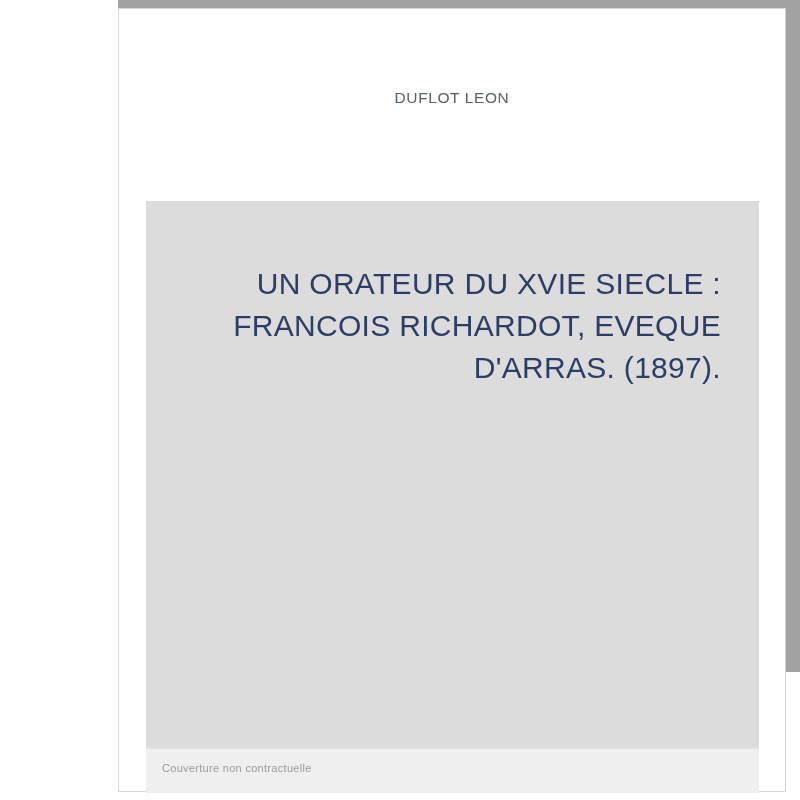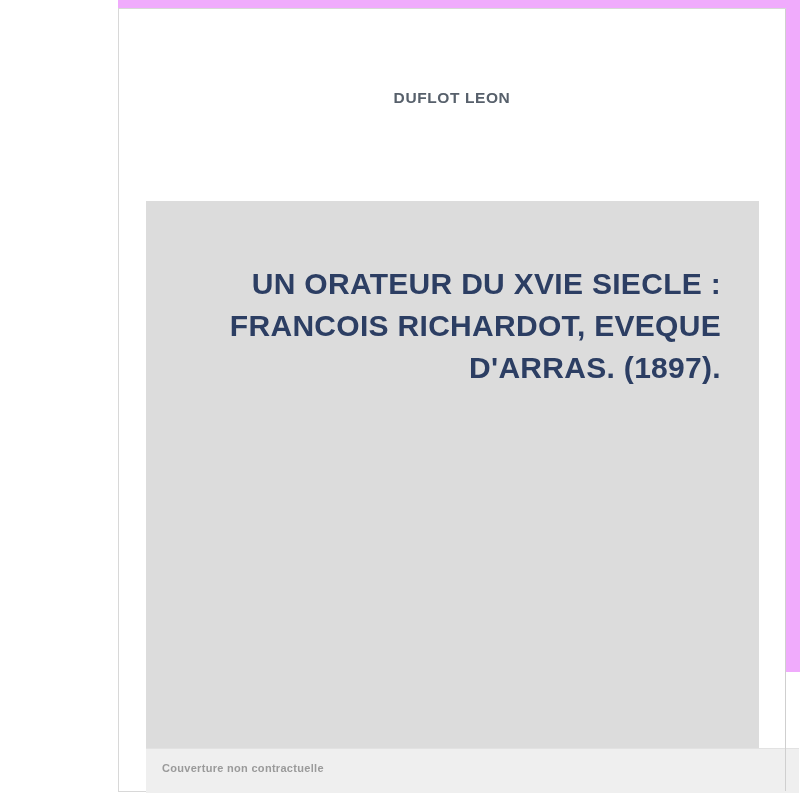--- a/index.html
+++ b/index.html
@@ -10,22 +10,21 @@
     height: 800px;
     overflow: hidden;
   }
   body {
     font-family: "Liberation Sans", sans-serif;
   }
   .page {
     position: relative;
     width: 800px;
     height: 672px;
-    background: #f0abfc;
-    font-weight: bold;
+    background: #a3a3a3;
   }
   
   .cover {
     position: absolute;
     left: 118px;
     top: 8px;
     width: 668px;
     height: 784px;
     background: #ffffff;
     border: 1px solid #d8d8d8;
@@ -72,21 +71,20 @@
     letter-spacing: 0.3px;
   }
   .footerband {
     position: absolute;
     left: 27px;
     top: 739px;
     width: 613px;
     height: 44px;
     background: #efefef;
     border-top: 1px solid #e2e2e2;
-    padding-left: 40px;
   }
   .footernote {
     position: absolute;
     left: 16px;
     top: 13px;
     color: #9a9a9a;
     font-size: 11px;
     letter-spacing: 0.3px;
   }
   .leftmargin {

